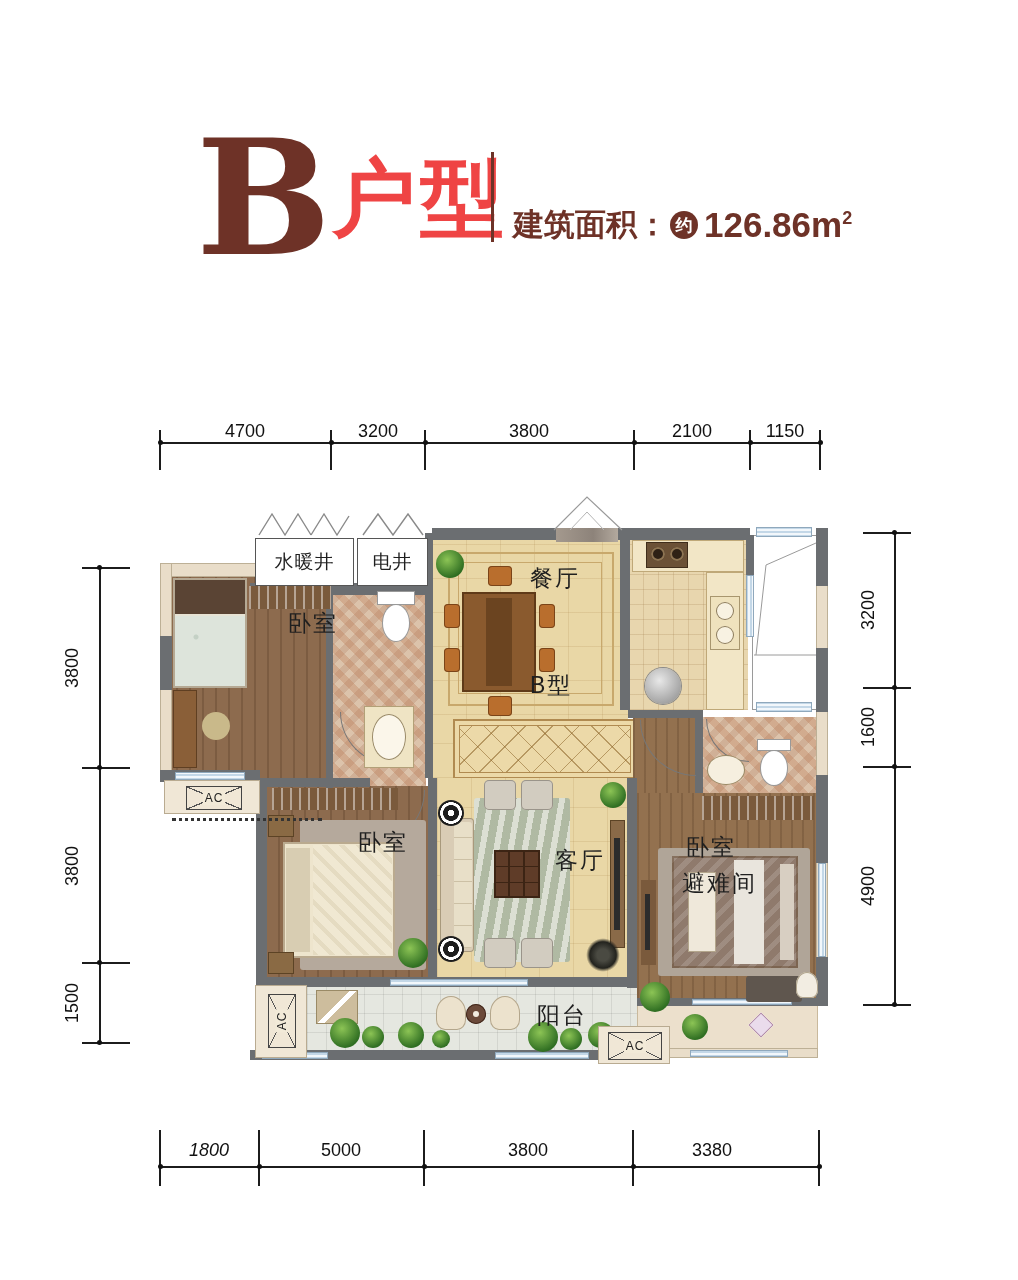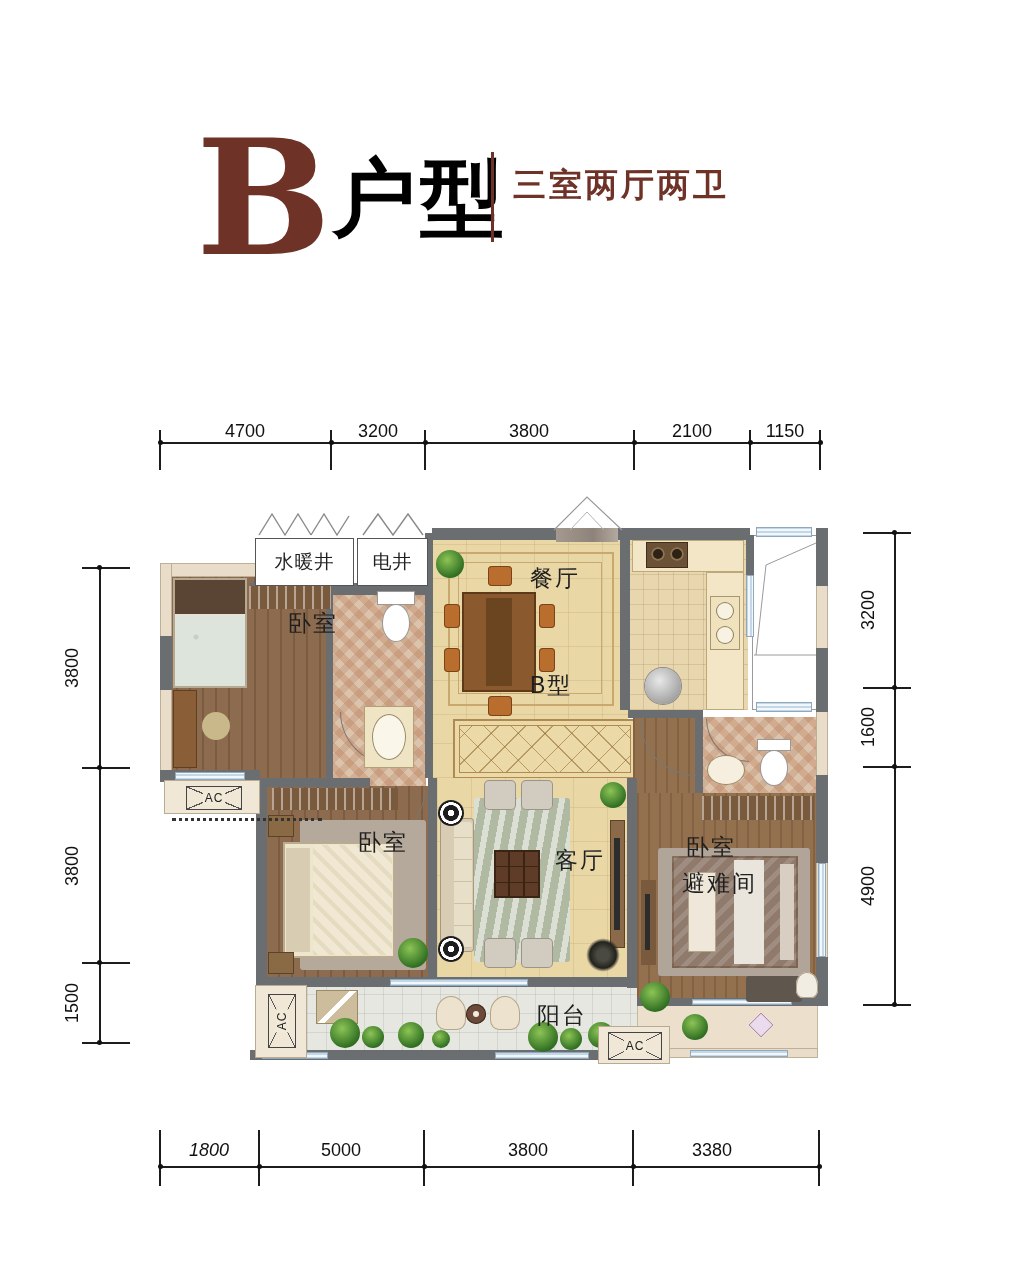--- a/index.html
+++ b/index.html
@@ -1,21 +1,21 @@
 <!DOCTYPE html>
 <html><head>
 <meta charset="utf-8">
 <style>
   html,body{margin:0;padding:0;background:#fff;}
   .page{position:relative;width:1018px;height:1280px;background:#fff;overflow:hidden;
         font-family:"Liberation Sans",sans-serif;}
   .abs{position:absolute;}
   
   .unit-letter{font-family:"DejaVu Serif",serif;font-weight:700;font-size:160px;line-height:1;color:#6e3227;}
-  .unit-suffix{font-weight:700;font-size:84px;line-height:1;color:#000000;letter-spacing:4px;}
+  .unit-suffix{font-weight:700;font-size:84px;line-height:1;color:#ef4444;letter-spacing:4px;}
   .hdr-divider{width:3px;background:#6e3227;}
   .spec-line{font-size:33px;font-weight:700;color:#6e3227;letter-spacing:3px;}
   .area-line{font-size:31px;font-weight:700;color:#6e3227;display:flex;align-items:center;}
   .approx-badge{display:inline-flex;align-items:center;justify-content:center;width:28px;height:28px;
     border-radius:50%;background:#6e3227;color:#fff;font-size:17px;font-weight:700;margin:0 6px 0 2px;}
   .area-num{font-size:35px;}
   sup{font-size:18px;}
   
   .dline{position:absolute;background:#1c1c1c;}
   .tick{position:absolute;background:#1c1c1c;}
@@ -58,21 +58,26 @@
   .cchair{position:absolute;background:#ece2cd;border-radius:50% 50% 30% 30%;box-shadow:inset 0 0 0 1px #b3a68c;}
 </style>
 </head>
 <body>
 
 <div class="page">
 
   <div class="abs unit-letter" style="left:196px;top:118px;">B</div>
   <div class="abs unit-suffix" style="left:332px;top:156px;">户型</div>
   <div class="abs hdr-divider" style="left:491px;top:152px;height:90px;"></div>
-  <div class="abs spec-line" style="left:513px;top:163px;">三室两厅两卫</div>
+  <div class="abs area-line" style="left:513px;top:204px;">
+    <span>建筑面积：</span>
+    <span class="approx-badge">约</span>
+    <span class="area-num">126.86</span>
+    <span class="area-num"><span>m</span><sup>2</sup></span>
+  </div>
 
   <div class="dline" style="left:160px;top:442px;width:661px;height:2px;"></div>
   <div class="tick" style="left:159px;top:430px;width:2px;height:40px;"></div>
   <div class="tick" style="left:330px;top:430px;width:2px;height:40px;"></div>
   <div class="tick" style="left:424px;top:430px;width:2px;height:40px;"></div>
   <div class="tick" style="left:633px;top:430px;width:2px;height:40px;"></div>
   <div class="tick" style="left:749px;top:430px;width:2px;height:40px;"></div>
   <div class="tick" style="left:819px;top:430px;width:2px;height:40px;"></div>
   <div class="ddot" style="left:158px;top:440px;"></div>
     <div class="ddot" style="left:329px;top:440px;"></div>

